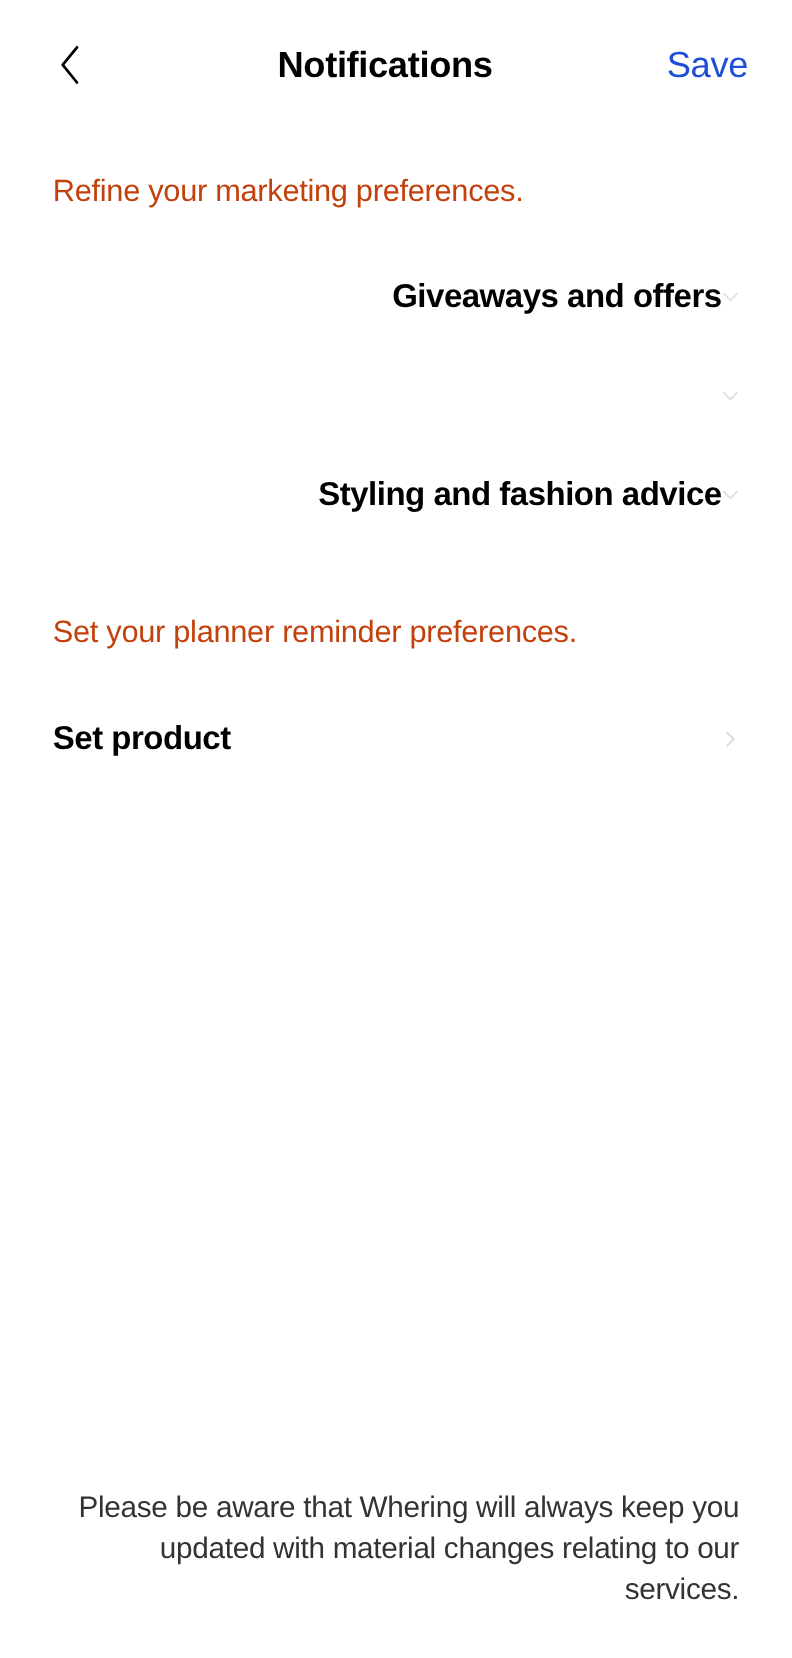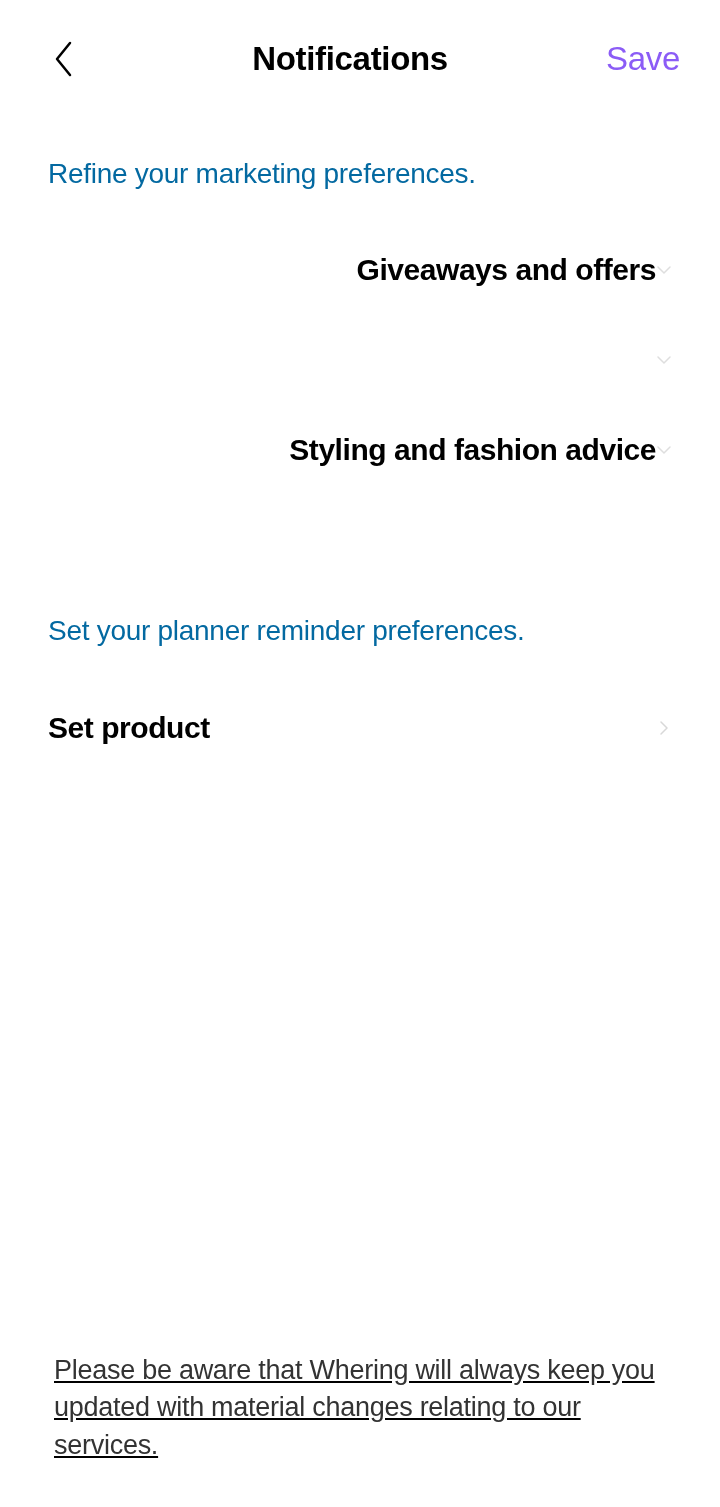--- a/index.html
+++ b/index.html
@@ -39,40 +39,40 @@
     }
     .title {
       font-size: 33px;
       font-weight: 600;
       color: #000000;
       letter-spacing: -0.01em;
     }
     .save-btn {
       font-size: 33px;
       font-weight: 500;
-      color: #8b5cf6;
+      color: #1d4ed8;
       cursor: pointer;
       letter-spacing: -0.01em;
     }
     .content {
       flex: 1;
       padding: 0 48px;
       display: flex;
       flex-direction: column;
     }
     .section-header {
       font-size: 28px;
       font-weight: 400;
-      color: #0369a1;
+      color: #c2410c;
       margin-top: 46px;
       margin-bottom: 35px;
       letter-spacing: -0.01em;
     }
     .section-header.second {
-      margin-top: 120px;
+      margin-top: 64px;
       margin-bottom: 36px;
     }
     .preference-row {
       display: flex;
       align-items: center;
       justify-content: flex-end;
       height: 90px;
       cursor: pointer;
     }
     .preference-label {
@@ -99,22 +99,21 @@
     }
     .reminder-row {
       display: flex;
       align-items: center;
       justify-content: space-between;
       height: 90px;
       cursor: pointer;
     }
     .footer {
       padding: 0 48px 42px 54px;
-      text-align: left;
-      text-decoration: underline;
+      text-align: right;
     }
     .footer-text {
       font-size: 27px;
       font-weight: 400;
       color: #333333;
       line-height: 1.4;
       letter-spacing: -0.01em;
     }
   </style>
 </head>

